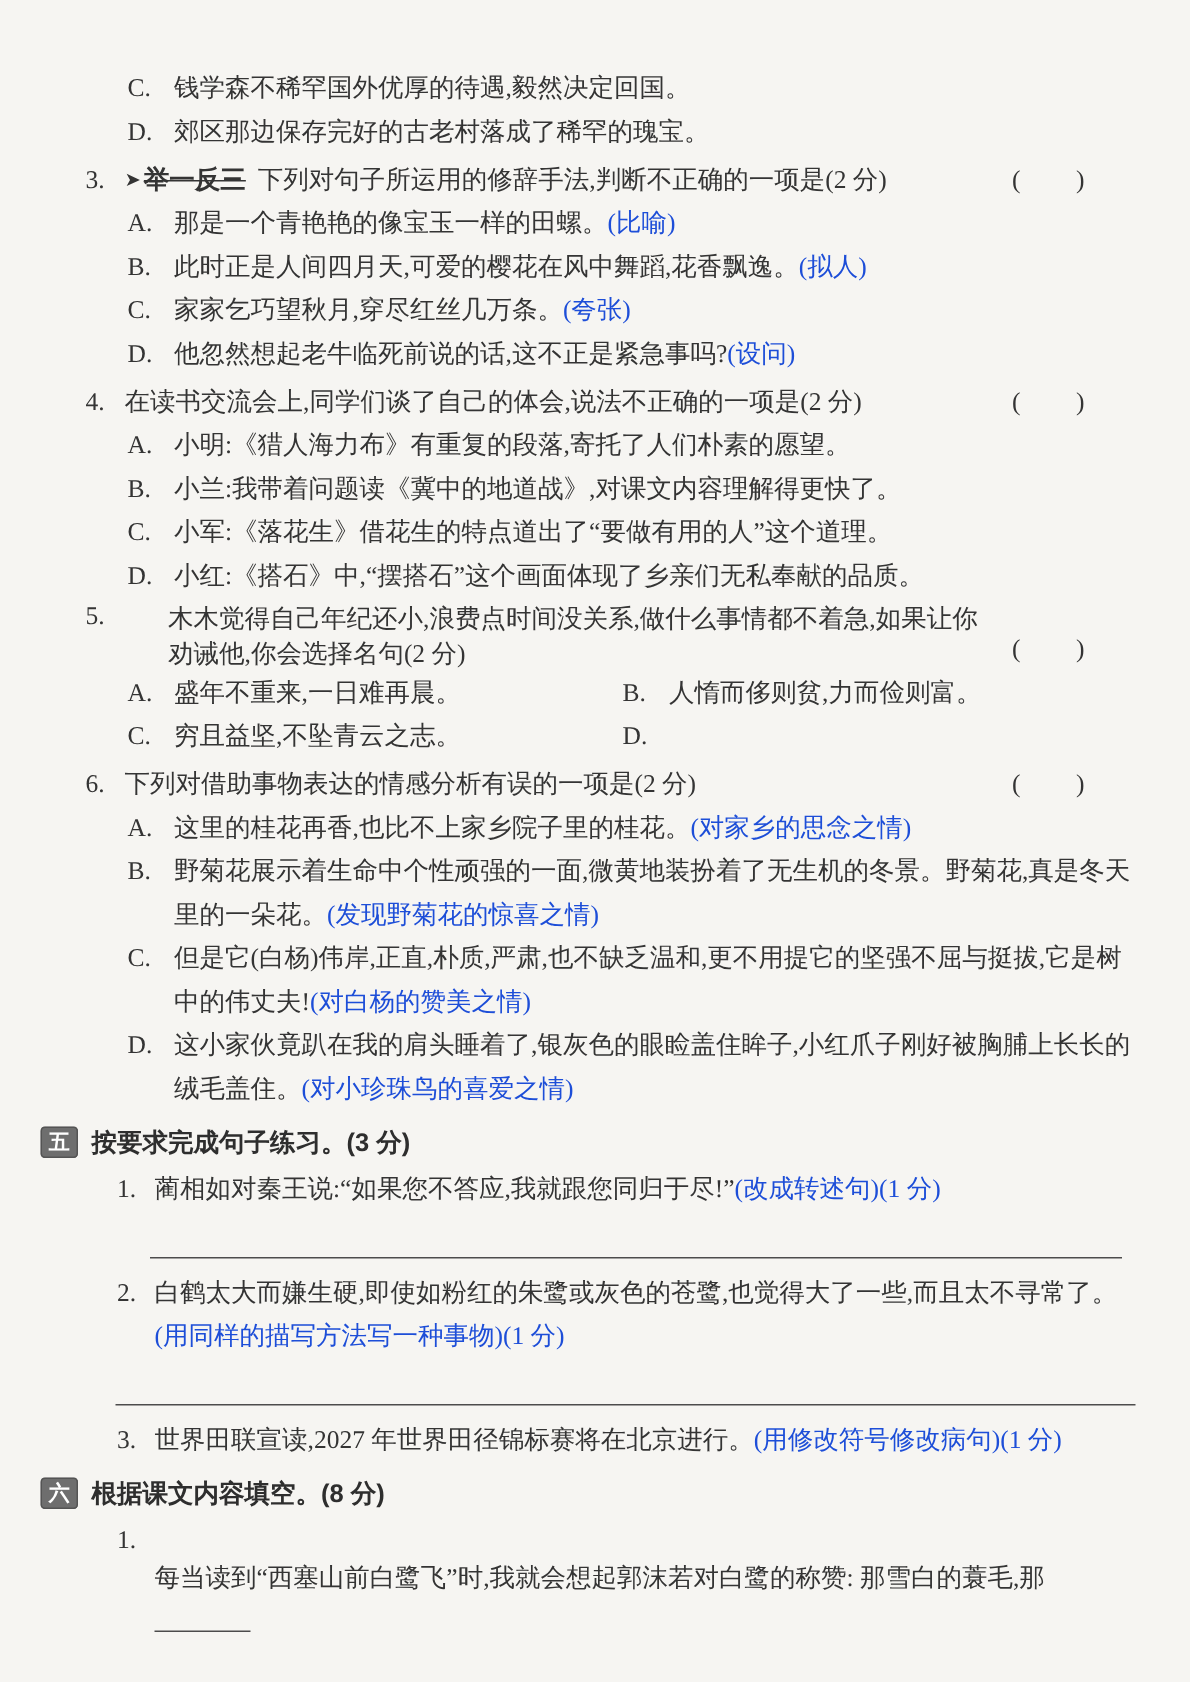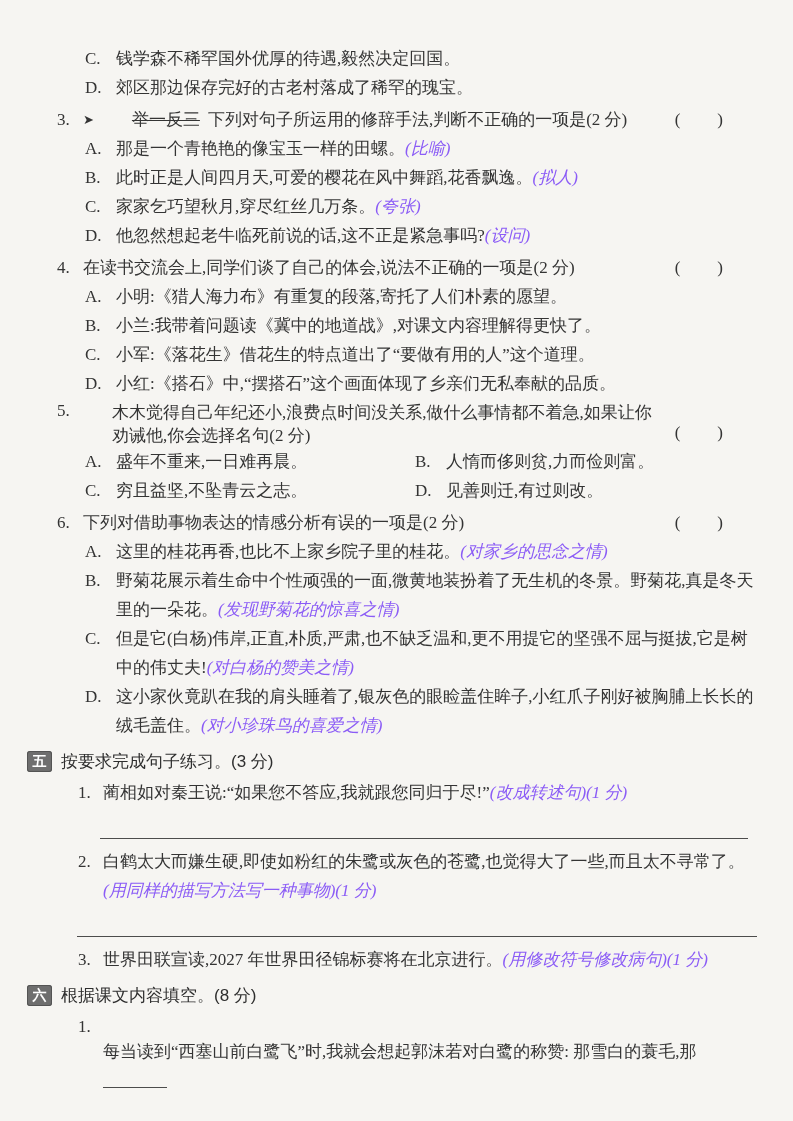--- a/index.html
+++ b/index.html
@@ -12,48 +12,48 @@
   .page { padding:44px 35px 0 57px; position:relative; }
 
   
   .q-block { margin-top:3px; }
   .q-row { display:flex; line-height:29px; }
   .q-num { flex:0 0 26px; }
   .stem { }
   .brk { margin-left:auto; margin-right:34px; letter-spacing:1px; white-space:pre; }
 
   .tag-arrow { font-size:13px; margin-right:2px; }
-  .tag-text { font-weight:normal; text-decoration:line-through; text-decoration-thickness:1px; margin-right:8px;margin-left:36px; }
+  .tag-text { font-weight:bold; text-decoration:line-through; text-decoration-thickness:1px; margin-right:8px; }
 
   
   .opt-row { display:flex; line-height:29px; margin-left:28px; }
   .opt-label { flex:0 0 31px; }
   .opt-text { flex:1; }
 
-  .note { font-style:italic; color:#8b5cf6; }
+  .note { color:#1d4ed8; }
 
   
   .q5-grid { display:grid; grid-template-columns:330px 1fr; margin-left:28px; }
   .q5-cell { display:flex; line-height:29px; }
 
   
   .stem-wrap { position:relative; }
   .stem-wrap .brk-abs { position:absolute; right:34px; bottom:0; line-height:29px; letter-spacing:1px; white-space:pre; }
   .stem-flex { display:flex; }
   .stem-flex .stem-text { flex:1; padding-right:90px;margin-left:29px; }
 
   
   .sec { display:flex; align-items:center; gap:9px; margin-left:-30px; line-height:33px; margin-top:5px; }
   .badge {
     width:25px; height:21px; background:#6e6e6e; color:#ffffff;
     font-family:"Liberation Sans","DejaVu Sans",sans-serif; font-size:14px; font-weight:bold;
     display:flex; align-items:center; justify-content:center;
     border-radius:3px; box-shadow:inset 0 0 0 1px #545454;
   }
-  .sec-title { font-weight:normal; font-family:"Liberation Sans","DejaVu Sans",sans-serif; font-size:17px; color:#2e2e2e; }
+  .sec-title { font-weight:bold; font-family:"Liberation Sans","DejaVu Sans",sans-serif; font-size:17px; color:#2e2e2e; }
 
   
   .item { display:flex; margin-left:21px; line-height:29px; }
   .item-num { flex:0 0 25px; }
   .item-content { flex:1; }
 
   
   .answer-line { border-bottom:1.6px solid #4c4c4c; height:31px; margin-bottom:8px; }
   .al1 { margin-left:43px; margin-right:10px; }
   .al2 { margin-left:20px; margin-right:1px; }
@@ -144,21 +144,20 @@
       <div class="q5-cell">
         <span class="opt-label">B.</span>
         <span>人惰而侈则贫,力而俭则富。</span>
       </div>
       <div class="q5-cell">
         <span class="opt-label">C.</span>
         <span>穷且益坚,不坠青云之志。</span>
       </div>
       <div class="q5-cell">
         <span class="opt-label">D.</span>
-        <span>见善则迁,有过则改。</span>
       </div>
     </div>
   </div>
 
   <div class="q-block">
     <div class="q-row">
       <span class="q-num">6.</span>
       <span class="stem">下列对借助事物表达的情感分析有误的一项是(2 分)</span>
       <span class="brk">(　　)</span>
     </div>

